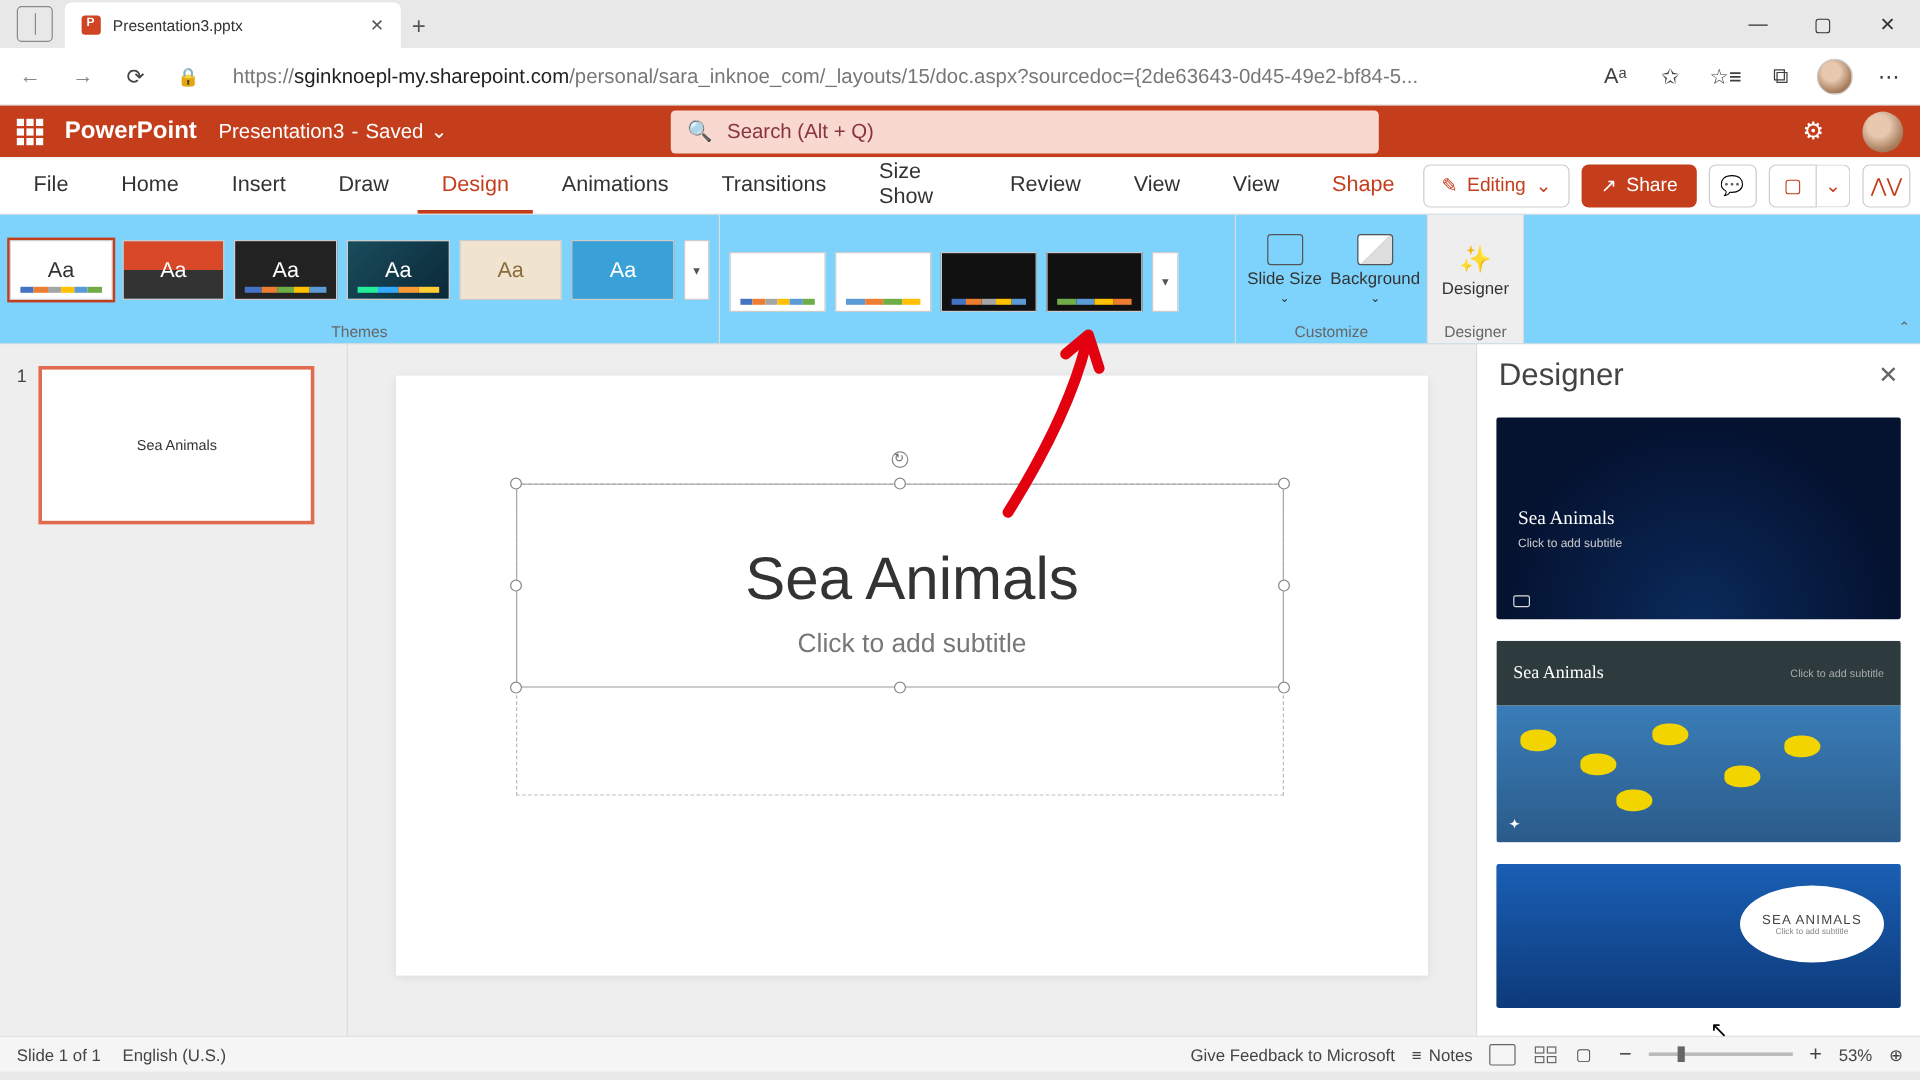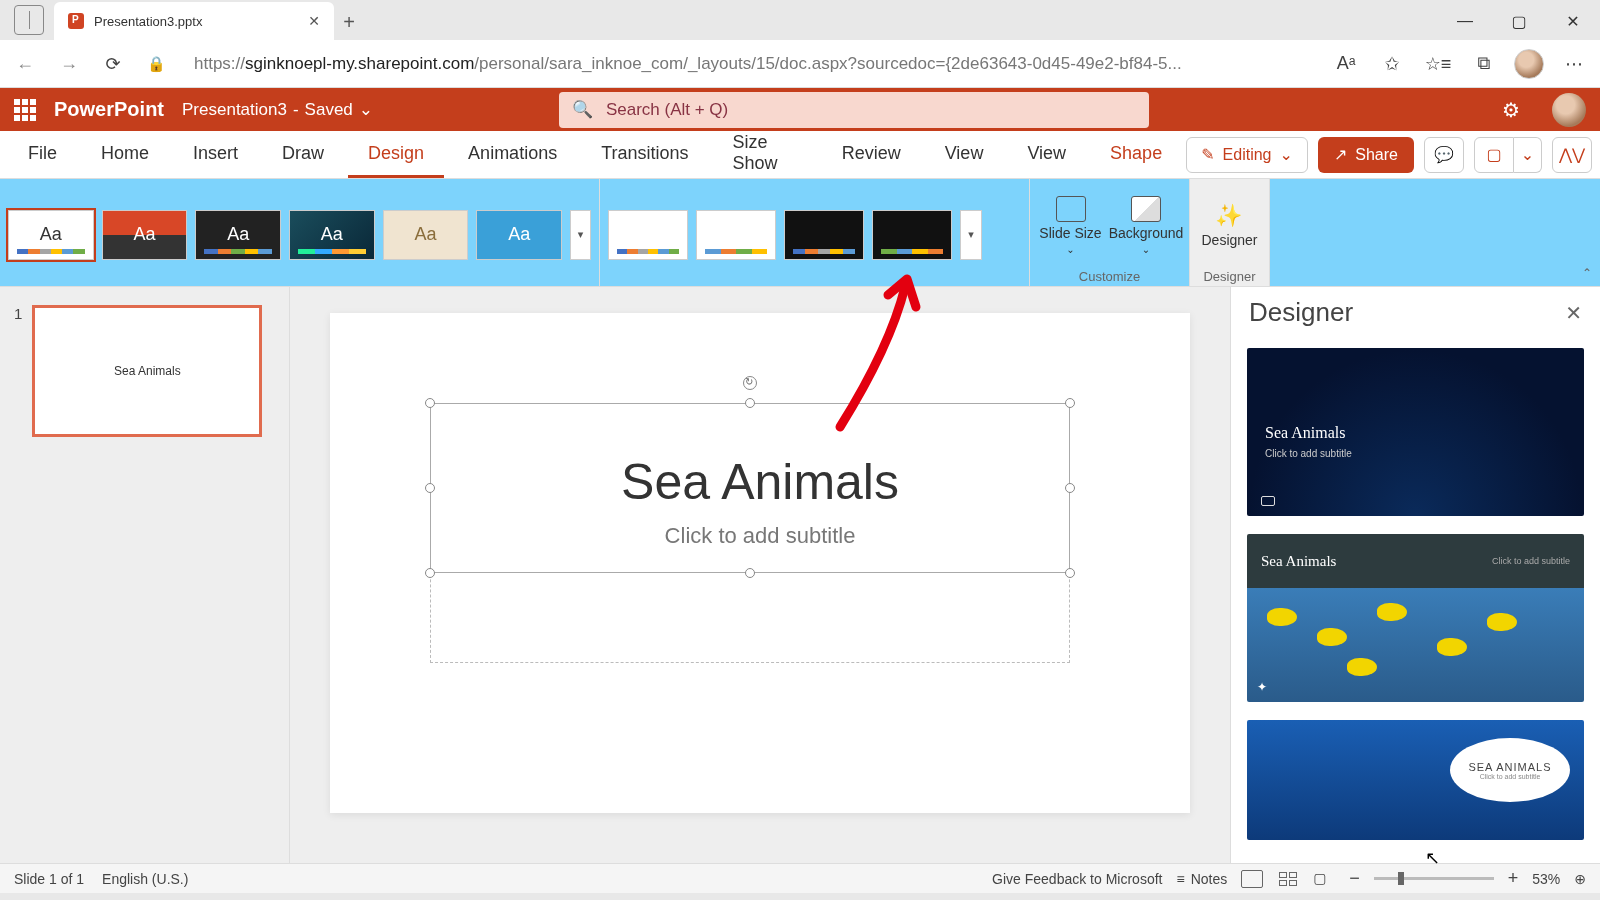--- a/index.html
+++ b/index.html
@@ -240,20 +240,21 @@
           </div>
         </div>
       <div class="theme-sw" style="background:#f0e4d0;">
           <span class="aa" style="color:#8a6d3b;">Aa</span>
         </div>
       <div class="theme-sw" style="background:#3aa0d8;">
           <span class="aa" style="color:#fff;">Aa</span>
         </div>
       <div class="expand-btn">▾</div>
     </div>
+    <div class="label">Themes</div>
   </div>
   <div class="rgroup" style="width:430px;">
     <div class="items">
       <div class="var-sw" style="width:80px;">
           <div class="band">
             <span style="background:#4472c4"></span>
             <span style="background:#ed7d31"></span>
             <span style="background:#a5a5a5"></span>
             <span style="background:#ffc000"></span>
             <span style="background:#5b9bd5"></span>

